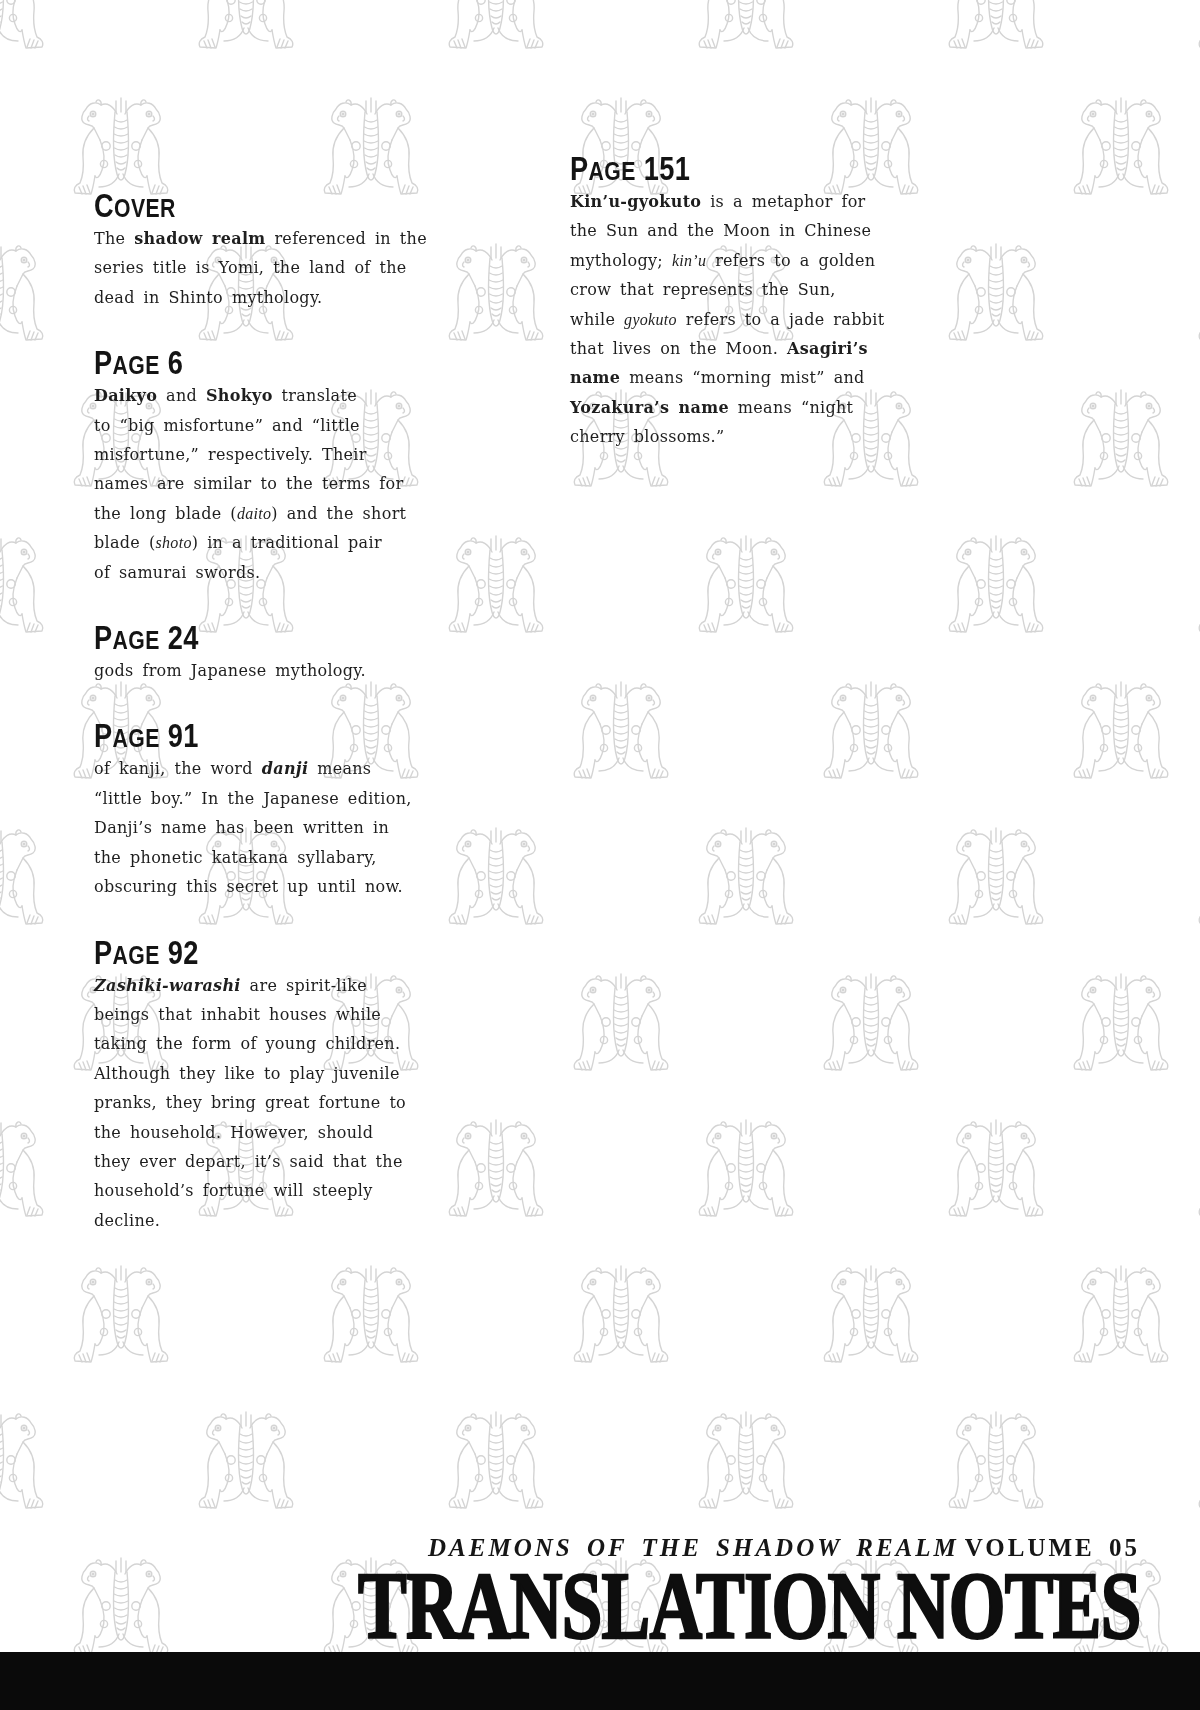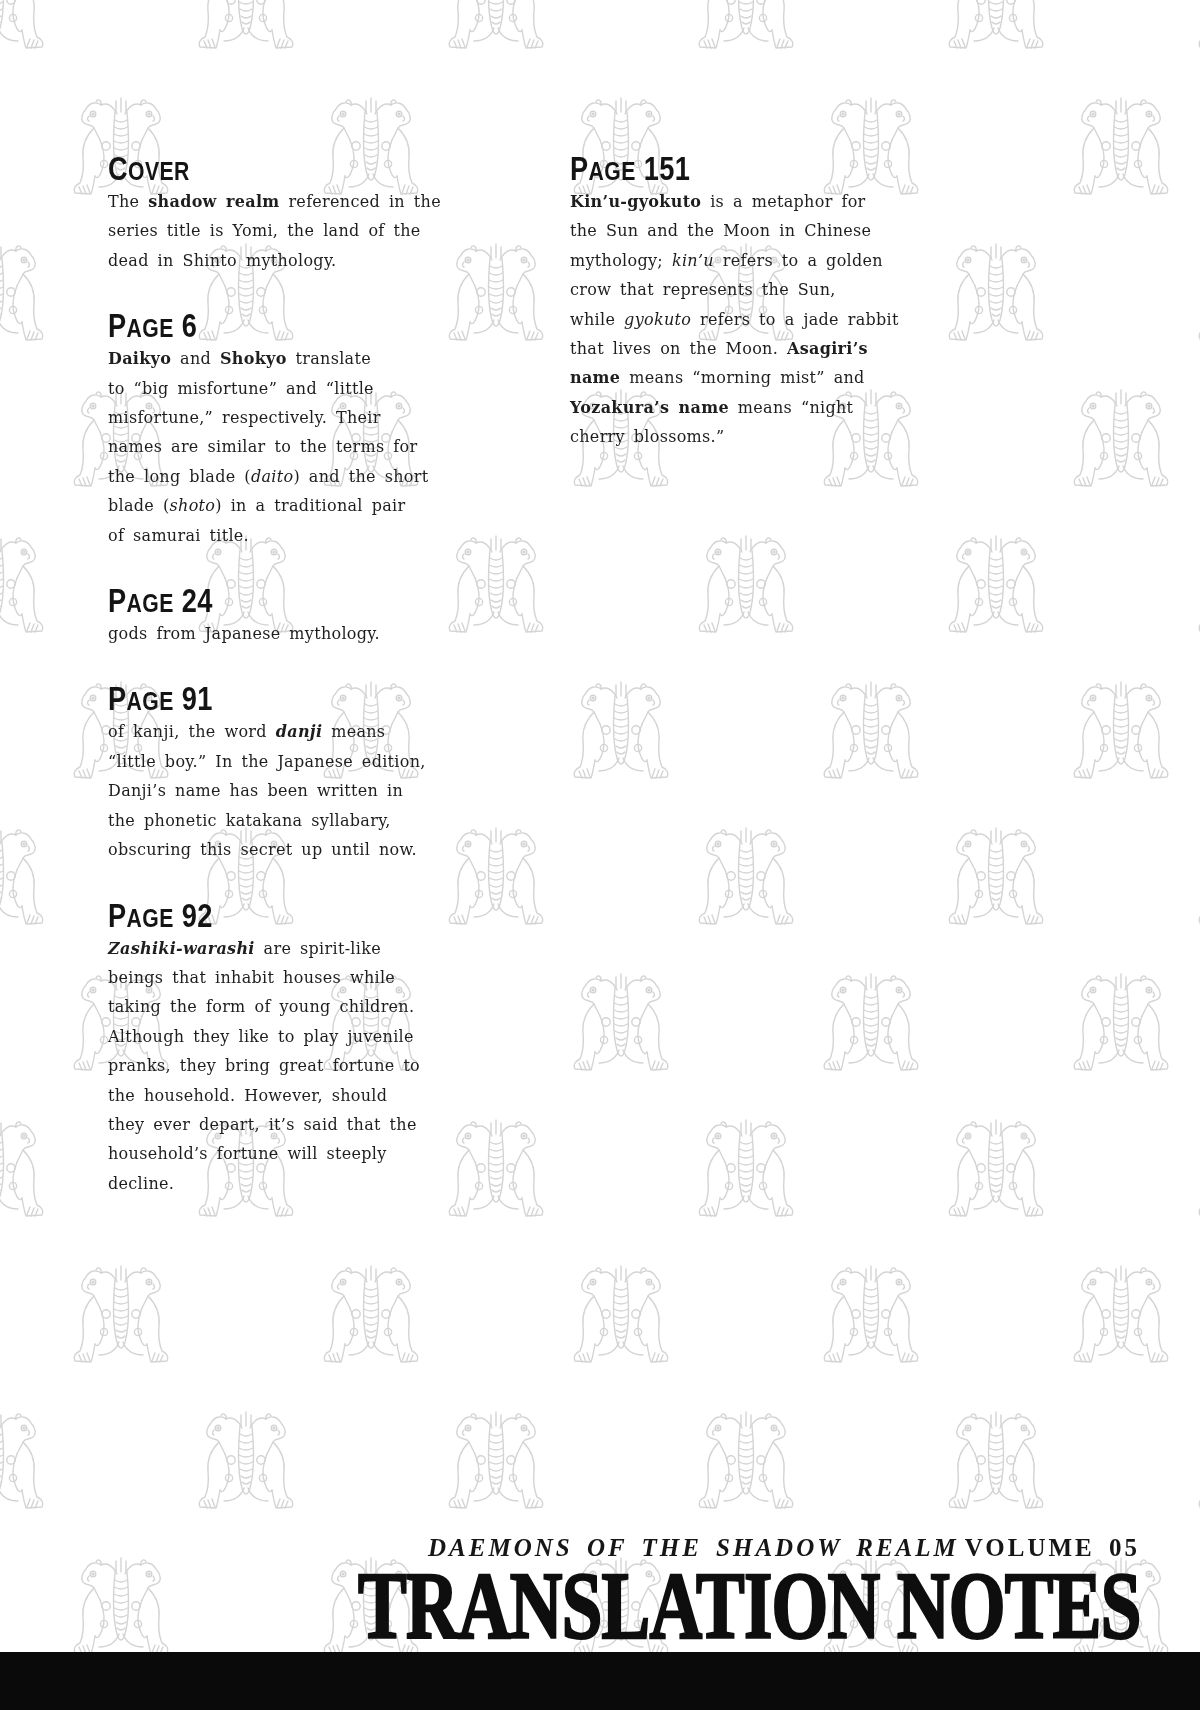--- a/index.html
+++ b/index.html
@@ -26,21 +26,21 @@
   }
   #bg-pattern path, #bg-pattern circle{
     stroke:var(--pattern-color);
     fill:none;
     stroke-width:1.4;
     stroke-linecap:round;
     stroke-linejoin:round;
   }
   .content{position:absolute;z-index:1;left:0;top:0;width:1200px;height:1710px;}
   .col{position:absolute;top:150px;}
-  .col-left{left:108px;width:460px;}
+  .col-left{left:94px;width:460px;margin-top:37px;}
   .col-right{left:570px;width:500px;}
   .note-section{margin-top:32px;}
   .note-section:first-child{margin-top:0;}
   .note-heading{
     font-family:"Liberation Sans", sans-serif;
     font-weight:700;
     color:var(--heading-color);
     display:inline-block;
     transform:scaleX(0.80);
     transform-origin:left bottom;
@@ -53,21 +53,21 @@
   .hc-small{font-size:26.5px;}
   .note-body{margin-top:1px;}
   .note-line{
     font-size:16px;
     line-height:29.4px;
     letter-spacing:0.3px;
     word-spacing:3.5px;
     white-space:nowrap;
   }
   .sg-b{font-weight:700;}
-  .sg-i{font-style:italic;}
+  .sg-i{font-style:italic;font-family:Liberation Serif, serif;}
   .sg-bi{font-weight:700;font-style:italic;}
   
   .footer{
     position:absolute;
     right:60px;
     top:1534px;
     text-align:right;
     z-index:2;
   }
   .series-line{
@@ -209,21 +209,21 @@
           <div class="note-line"><span>series title is Yomi, the land of the</span></div>
           <div class="note-line"><span>dead in Shinto mythology.</span></div>
         </div></div>
       <div class="note-section"><div class="note-heading"><span class="hc-big">P</span><span class="hc-small">A</span><span class="hc-small">G</span><span class="hc-small">E</span><span class="hc-big"> </span><span class="hc-big">6</span></div><div class="note-body">
           <div class="note-line"><span class="sg-b">Daikyo</span><span> and </span><span class="sg-b">Shokyo</span><span> translate</span></div>
           <div class="note-line"><span>to “big misfortune” and “little</span></div>
           <div class="note-line"><span>misfortune,” respectively. Their</span></div>
           <div class="note-line"><span>names are similar to the terms for</span></div>
           <div class="note-line"><span>the long blade (</span><span class="sg-i">daito</span><span>) and the short</span></div>
           <div class="note-line"><span>blade (</span><span class="sg-i">shoto</span><span>) in a traditional pair</span></div>
-          <div class="note-line"><span>of samurai title.</span></div>
+          <div class="note-line"><span>of samurai swords.</span></div>
         </div></div>
       <div class="note-section"><div class="note-heading"><span class="hc-big">P</span><span class="hc-small">A</span><span class="hc-small">G</span><span class="hc-small">E</span><span class="hc-big"> </span><span class="hc-big">2</span><span class="hc-big">4</span></div><div class="note-body">
           <div class="note-line"><span>gods from Japanese mythology.</span></div>
         </div></div>
       <div class="note-section"><div class="note-heading"><span class="hc-big">P</span><span class="hc-small">A</span><span class="hc-small">G</span><span class="hc-small">E</span><span class="hc-big"> </span><span class="hc-big">9</span><span class="hc-big">1</span></div><div class="note-body">
           <div class="note-line"><span>of kanji, the word </span><span class="sg-bi">danji</span><span> means</span></div>
           <div class="note-line"><span>“little boy.” In the Japanese edition,</span></div>
           <div class="note-line"><span>Danji’s name has been written in</span></div>
           <div class="note-line"><span>the phonetic katakana syllabary,</span></div>
           <div class="note-line"><span>obscuring this secret up until now.</span></div>

